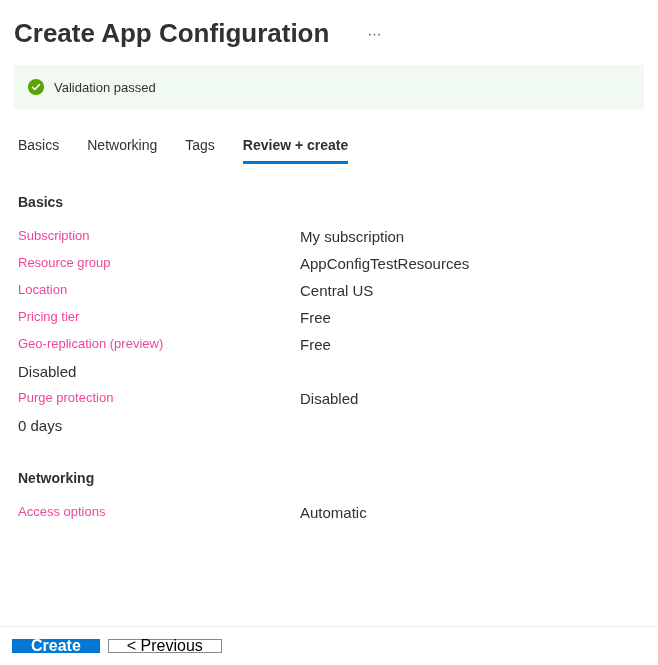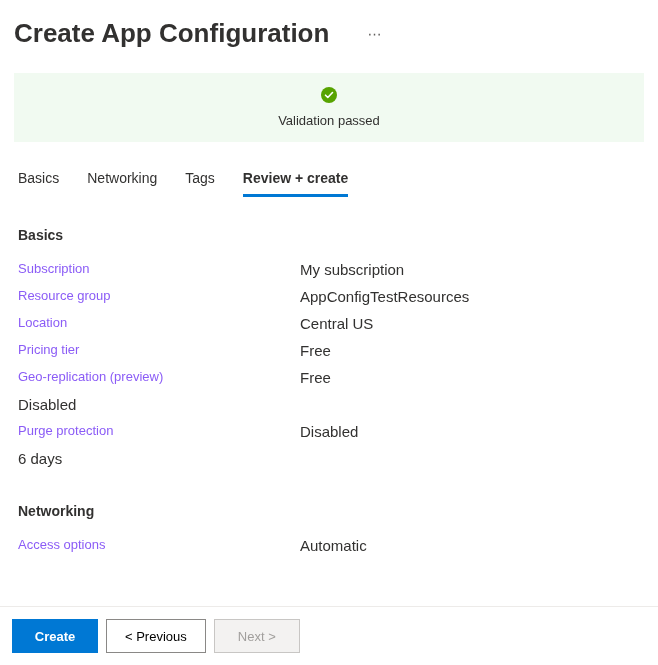--- a/index.html
+++ b/index.html
@@ -24,27 +24,26 @@
       color: #323130;
     }
     .more-icon {
       margin-left: 14px;
       color: #605e5c;
       font-size: 14px;
       letter-spacing: 1px;
       cursor: pointer;
     }
     .validation-bar {
-      margin: 16px 14px 0 14px;
+      margin: 8px 14px 0 14px;
       background: #f1faf1;
       padding: 14px 14px;
       display: flex;
       align-items: center;
       gap: 10px;
-      flex-direction: column;
     }
     .check-icon {
       width: 16px;
       height: 16px;
       flex-shrink: 0;
     }
     .validation-text {
       font-size: 13px;
       color: #323130;
     }
@@ -75,44 +74,44 @@
       margin-bottom: 18px;
       color: #323130;
     }
     .kv-row {
       display: flex;
       margin-bottom: 10px;
     }
     .kv-label {
       width: 282px;
       font-size: 13px;
-      color: #8b5cf6;
+      color: #ec4899;
     }
     .kv-value {
       font-size: 15px;
       color: #323130;
     }
     .section-gap {
       height: 26px;
     }
     .footer {
       position: absolute;
       bottom: 0;
       left: 0;
       right: 0;
       border-top: 1px solid #edebe9;
       padding: 12px 12px;
       display: flex;
       gap: 8px;
       background: #ffffff;
     }
     .btn {
-      height: 34px;
+      height: 14px;
       padding: 0 18px;
-      font-size: 13px;
+      font-size: 16px;
       border: 1px solid #8a8886;
       background: #ffffff;
       cursor: pointer;
       font-family: inherit;
       display: inline-flex;
       align-items: center;
       justify-content: center;
       min-width: 86px;
     }
     .btn.primary {
@@ -175,30 +174,29 @@
     <div class="kv-value">Free</div>
   </div>
   <div class="kv-row">
     <div class="kv-value">Disabled</div>
   </div>
   <div class="kv-row">
     <div class="kv-label">Purge protection</div>
     <div class="kv-value">Disabled</div>
   </div>
   <div class="kv-row">
-    <div class="kv-value">6 days</div>
+    <div class="kv-value">0 days</div>
   </div>
 
   <div class="section-gap"></div>
 
   <div class="section-title">Networking</div>
 
   <div class="kv-row">
     <div class="kv-label">Access options</div>
     <div class="kv-value">Automatic</div>
   </div>
 </div>
 
 <div class="footer">
   <button class="btn primary">Create</button>
   <button class="btn">&lt; Previous</button>
-  <button class="btn disabled">Next &gt;</button>
 </div>
 
 </body></html>

